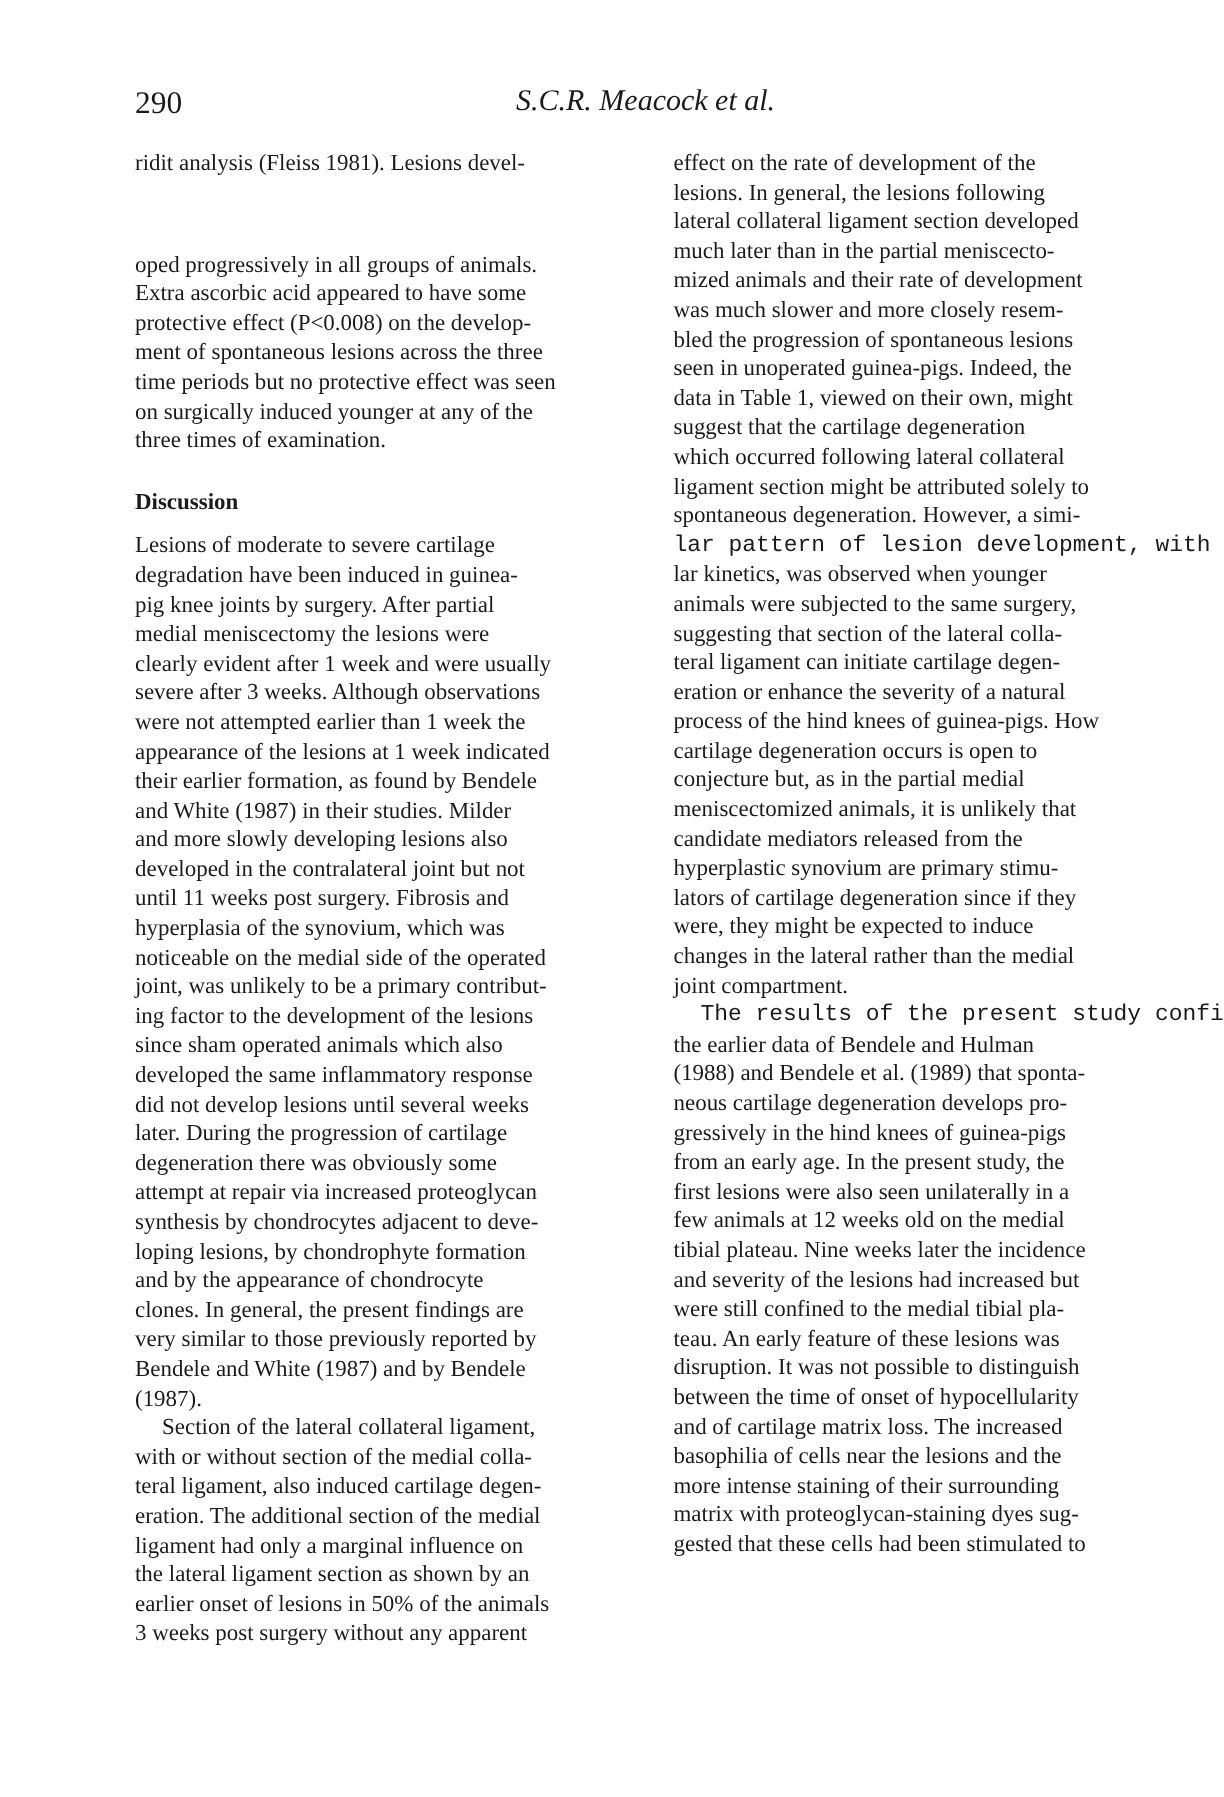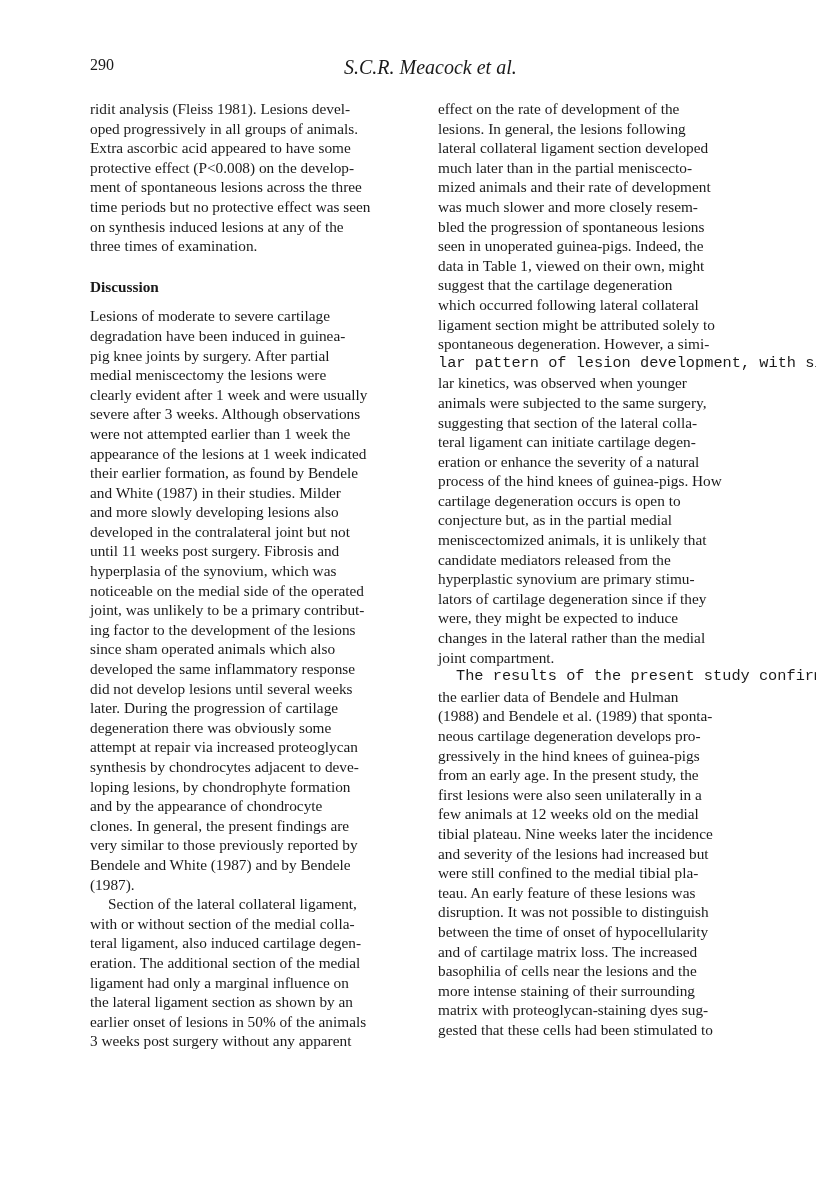--- a/index.html
+++ b/index.html
@@ -1,48 +1,48 @@
 <!DOCTYPE html>
 <html><head>
 <meta charset="utf-8">
 <style>
   html, body { margin: 0; padding: 0; background: #ffffff; }
   body { width: 816px; height: 1198px; position: relative; overflow: hidden;
          font-family: "DejaVu Serif", "Liberation Serif", serif; color: #1a1a1a; }
   .header { position: absolute; top: 56px; left: 90px; width: 669px; height: 24px; }
-  .page-num { position: absolute; left: 0; top: 0; font-size: 16px; font-family: "Liberation Serif", serif; }
+  .page-num { position: absolute; left: 0; top: 0; font-size: 21px; font-family: "Liberation Serif", serif; }
   .running-head { position: absolute; left: 254px; top: 0; font-size: 20px; font-style: italic; font-family: "Liberation Serif", serif; }
   .col { position: absolute; top: 99px; width: 320px; }
   .col.left { left: 90px; }
-  .col.right { left: 438px; }
+  .col.right { left: 449px; }
   .ln { display: block; height: 19.6px; line-height: 19.6px; font-size: 15.3px;
         font-family: "Liberation Serif", serif; text-align: justify; text-align-last: justify;
         white-space: nowrap; overflow: visible; }
   .ln.last { text-align-last: left; }
   .ln.indent { text-indent: 18px; }
   .heading { display: block; font-weight: bold; font-size: 15.3px; height: 19.6px; line-height: 19.6px;
              font-family: "Liberation Serif", serif; margin-top: 21px; margin-bottom: 10px; }
 </style>
 </head>
 <body>
 
 <div class="header">
   <span class="page-num">290</span>
   <span class="running-head">S.C.R. Meacock et al.</span>
 </div>
 
 <div class="col left">
   <div>
       <span class="ln" style="word-spacing: 0px; text-align: left; text-align-last: left;">ridit analysis (Fleiss 1981). Lesions devel-</span>
-      <span class="ln" style="word-spacing: 0px; text-align: left; text-align-last: left;">oped progressively in all groups of animals.</span>
+      <span class="ln" style="word-spacing: 0px; text-align: left; text-align-last: left; margin-top: 48px;">oped progressively in all groups of animals.</span>
       <span class="ln" style="word-spacing: 0px; text-align: left; text-align-last: left;">Extra ascorbic acid appeared to have some</span>
       <span class="ln" style="word-spacing: 0px; text-align: left; text-align-last: left;">protective effect (P&lt;0.008) on the develop-</span>
       <span class="ln" style="word-spacing: 0px; text-align: left; text-align-last: left;">ment of spontaneous lesions across the three</span>
       <span class="ln" style="word-spacing: 0px; text-align: left; text-align-last: left;">time periods but no protective effect was seen</span>
-      <span class="ln" style="word-spacing: 0px; text-align: left; text-align-last: left;">on synthesis induced lesions at any of the</span>
+      <span class="ln" style="word-spacing: 0px; text-align: left; text-align-last: left;">on surgically induced younger at any of the</span>
       <span class="ln last">three times of examination.</span>
     </div>
   <div class="heading">Discussion</div>
   <div>
       <span class="ln" style="word-spacing: 0px; text-align: left; text-align-last: left;">Lesions of moderate to severe cartilage</span>
       <span class="ln" style="word-spacing: 0px; text-align: left; text-align-last: left;">degradation have been induced in guinea-</span>
       <span class="ln" style="word-spacing: 0px; text-align: left; text-align-last: left;">pig knee joints by surgery. After partial</span>
       <span class="ln" style="word-spacing: 0px; text-align: left; text-align-last: left;">medial meniscectomy the lesions were</span>
       <span class="ln" style="word-spacing: 0px; text-align: left; text-align-last: left;">clearly evident after 1 week and were usually</span>
       <span class="ln" style="word-spacing: 0px; text-align: left; text-align-last: left;">severe after 3 weeks. Although observations</span>

